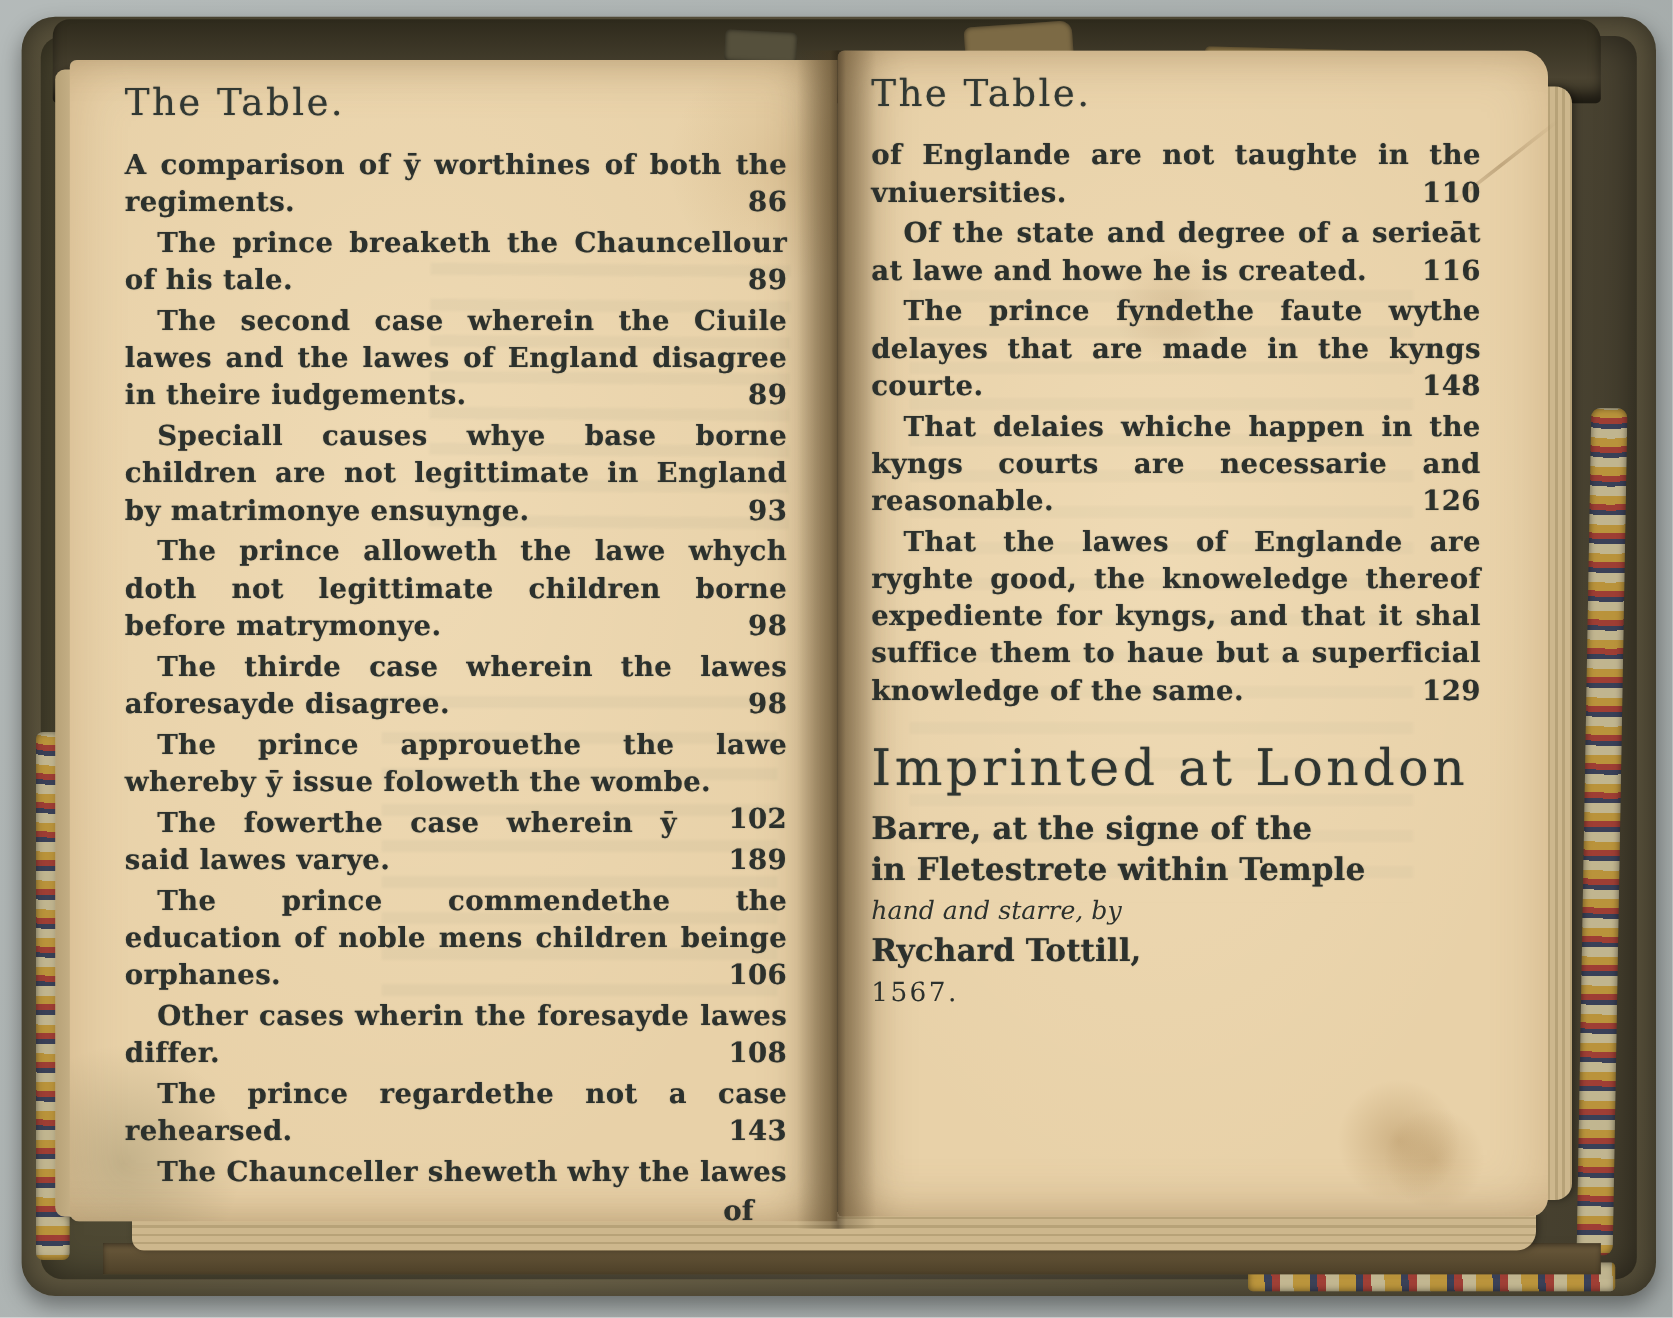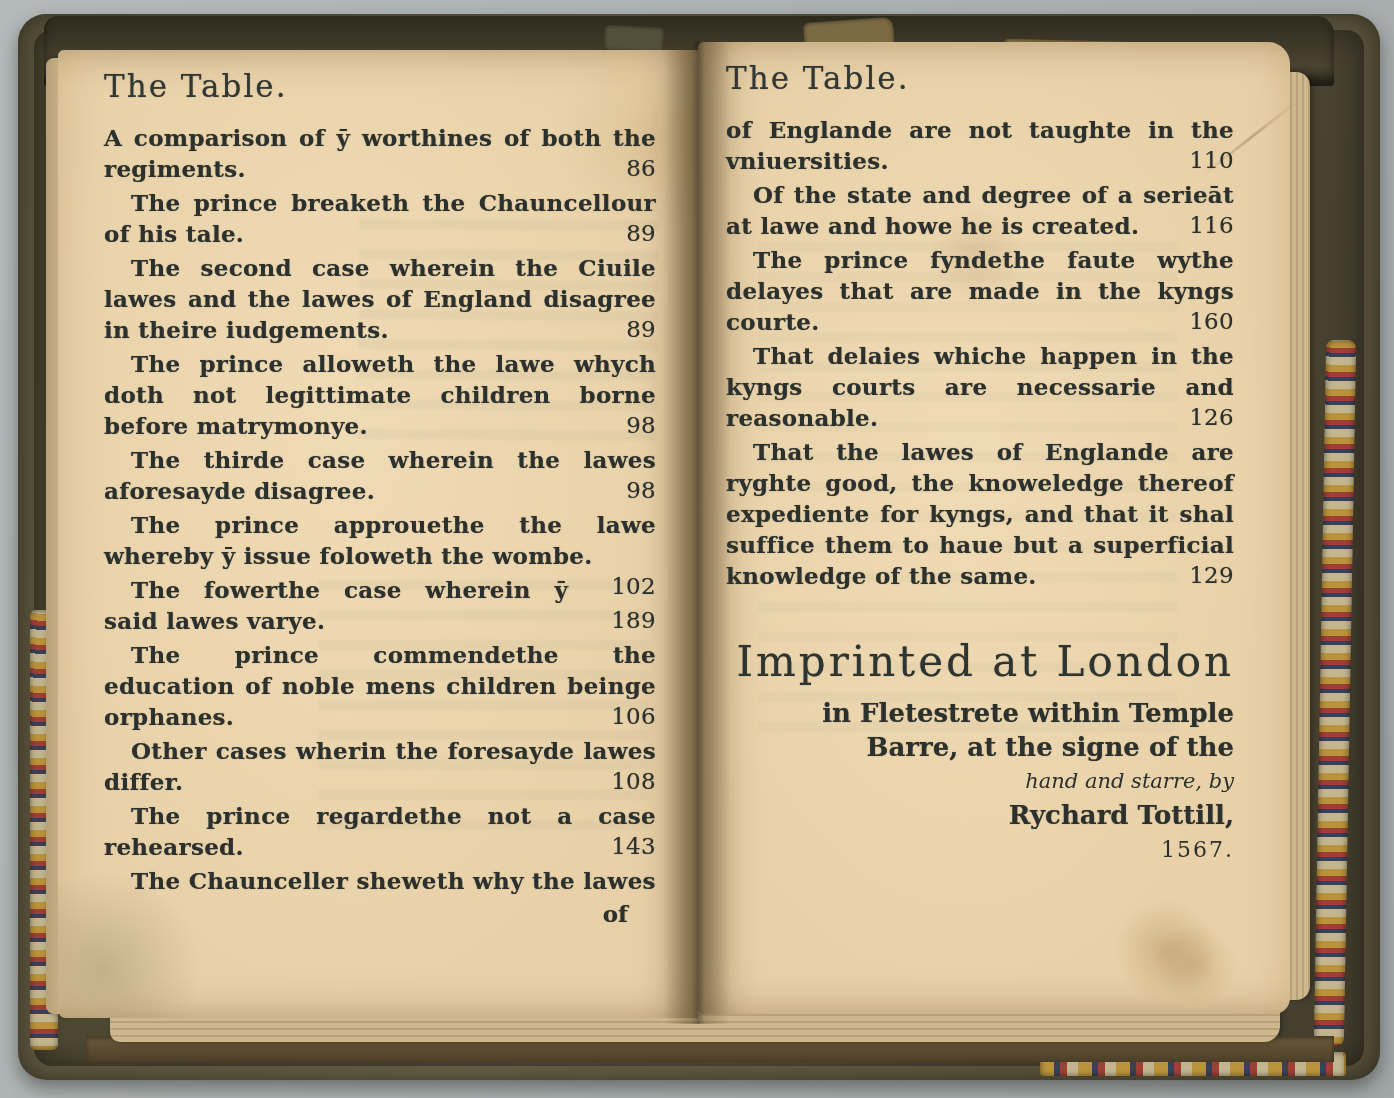--- a/index.html
+++ b/index.html
@@ -140,27 +140,27 @@
     text-shadow:0 0 1px rgba(45,50,45,.55);
   }
   .entries p.entry {
     margin:0 0 3px 0;
     font-weight:bold; font-size:23px; line-height:31px;
     text-align:justify; text-indent:27px;
     letter-spacing:.3px;
     text-shadow:0 0 1px rgba(40,45,40,.5);
   }
   .entries p.entry:first-child { text-indent:0; }
-  .entry .pnum { float:right; padding-left:16px; font-weight:normal; }
+  .entry .pnum { float:right; padding-left:16px; font-weight:bold; }
   .catchword {
     text-align:right; padding-right:28px; margin-top:4px;
     font-weight:bold; font-size:23px; text-shadow:0 0 1px rgba(40,45,40,.5);
   }
   
-  .colophon { margin-top:46px; text-align:right; }
+  .colophon { margin-top:24px; text-align:left; }
   .colo-main {
     font-size:42px; letter-spacing:3px; color:#2e3531;
     margin:0 0 10px 0; text-shadow:0 0 1px rgba(45,50,45,.55);
   }
   .colo-bl { font-weight:bold; font-size:26px; line-height:34px; margin:0; text-shadow:0 0 1px rgba(40,45,40,.5); }
   .colo-it { font-style:italic; font-size:21px; line-height:34px; margin:0; }
   .colo-yr { font-size:22px; letter-spacing:2px; line-height:36px; margin:0; }
 </style>
 </head>
 <body>
@@ -186,20 +186,21 @@
 
   <div class="page page-left">
     <div class="show-through st1"></div>
     <div class="show-through st2"></div>
     <div class="page-text">
       <div class="page-header">The Table.</div>
       <div class="entries">
           <p class="entry"><span class="etext">A comparison of ȳ worthines of both the regiments.</span><span class="pnum">86</span></p>
           <p class="entry"><span class="etext">The prince breaketh the Chauncellour of his tale.</span><span class="pnum">89</span></p>
           <p class="entry"><span class="etext">The second case wherein the Ciuile lawes and the lawes of England disagree in theire iudgements.</span><span class="pnum">89</span></p>
+          <p class="entry"><span class="etext">Speciall causes whye base borne children are not legittimate in England by matrimonye ensuynge.</span><span class="pnum">93</span></p>
           <p class="entry"><span class="etext">The prince alloweth the lawe whych doth not legittimate children borne before matrymonye.</span><span class="pnum">98</span></p>
           <p class="entry"><span class="etext">The thirde case wherein the lawes aforesayde disagree.</span><span class="pnum">98</span></p>
           <p class="entry"><span class="etext">The prince approuethe the lawe whereby ȳ issue foloweth the wombe.</span><span class="pnum">102</span></p>
           <p class="entry"><span class="etext">The fowerthe case wherein ȳ said lawes varye.</span><span class="pnum">189</span></p>
           <p class="entry"><span class="etext">The prince commendethe the education of noble mens children beinge orphanes.</span><span class="pnum">106</span></p>
           <p class="entry"><span class="etext">Other cases wherin the foresayde lawes differ.</span><span class="pnum">108</span></p>
           <p class="entry"><span class="etext">The prince regardethe not a case rehearsed.</span><span class="pnum">143</span></p>
           <p class="entry"><span class="etext">The Chaunceller sheweth why the lawes</span></p>
         </div>
       <div class="catchword">of</div>
@@ -207,28 +208,28 @@
   </div>
 
   <div class="page page-right">
     <div class="crease"></div>
     <div class="show-through st3"></div>
     <div class="page-text">
       <div class="page-header">The Table.</div>
       <div class="entries">
           <p class="entry"><span class="etext">of Englande are not taughte in the vniuersities.</span><span class="pnum">110</span></p>
           <p class="entry"><span class="etext">Of the state and degree of a serieāt at lawe and howe he is created.</span><span class="pnum">116</span></p>
-          <p class="entry"><span class="etext">The prince fyndethe faute wythe delayes that are made in the kyngs courte.</span><span class="pnum">160</span></p>
+          <p class="entry"><span class="etext">The prince fyndethe faute wythe delayes that are made in the kyngs courte.</span><span class="pnum">148</span></p>
           <p class="entry"><span class="etext">That delaies whiche happen in the kyngs courts are necessarie and reasonable.</span><span class="pnum">126</span></p>
           <p class="entry"><span class="etext">That the lawes of Englande are ryghte good, the knoweledge thereof expediente for kyngs, and that it shal suffice them to haue but a superficial knowledge of the same.</span><span class="pnum">129</span></p>
         </div>
       <div class="colophon">
         <p class="colo-main">Imprinted at London</p>
+        <p class="colo-bl">Barre, at the signe of the</p>
         <p class="colo-bl">in Fletestrete within Temple</p>
-        <p class="colo-bl">Barre, at the signe of the</p>
         <p class="colo-it">hand and starre, by</p>
         <p class="colo-bl">Rychard Tottill,</p>
         <p class="colo-yr">1567.</p>
       </div>
     </div>
   </div>
 
   <div class="gutter-shadow"></div>
 </div>
 

